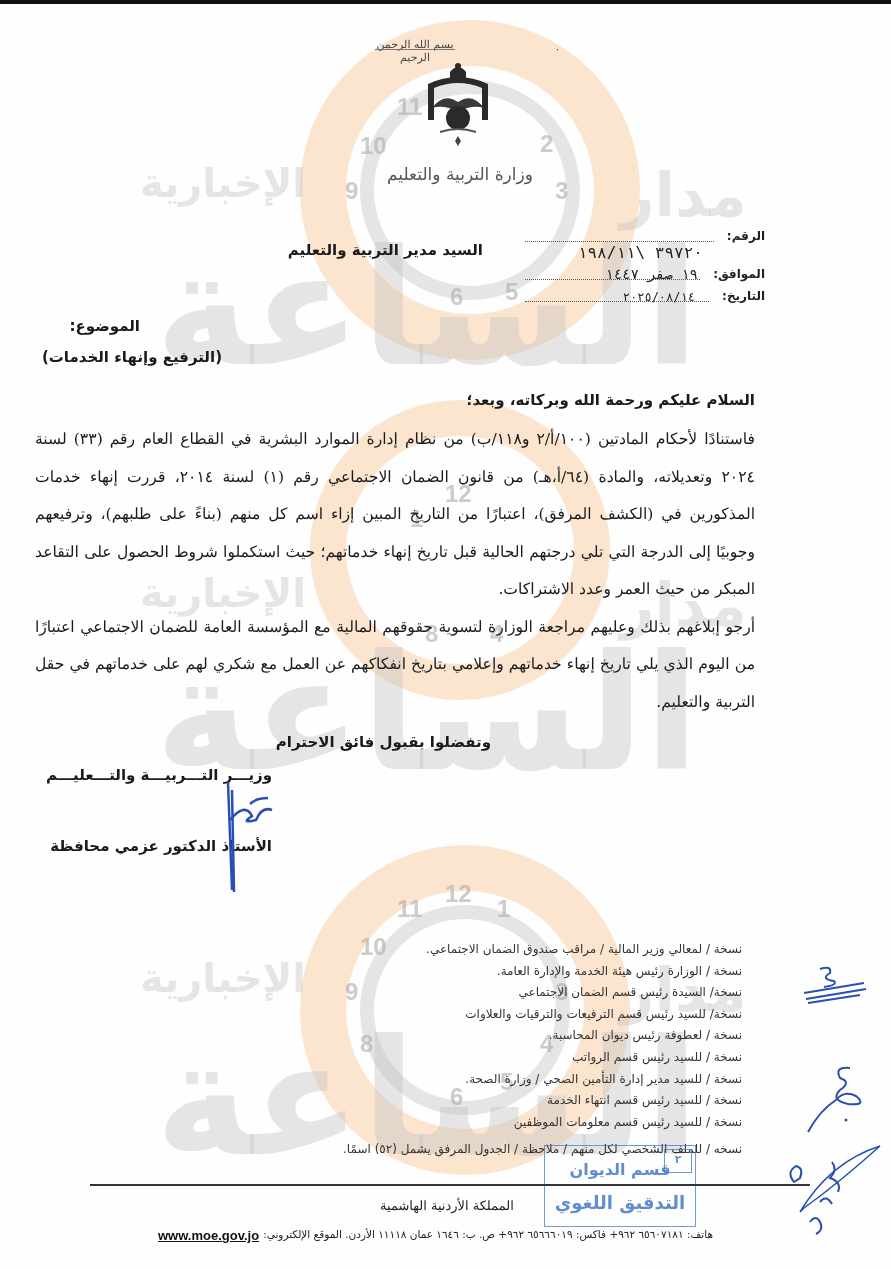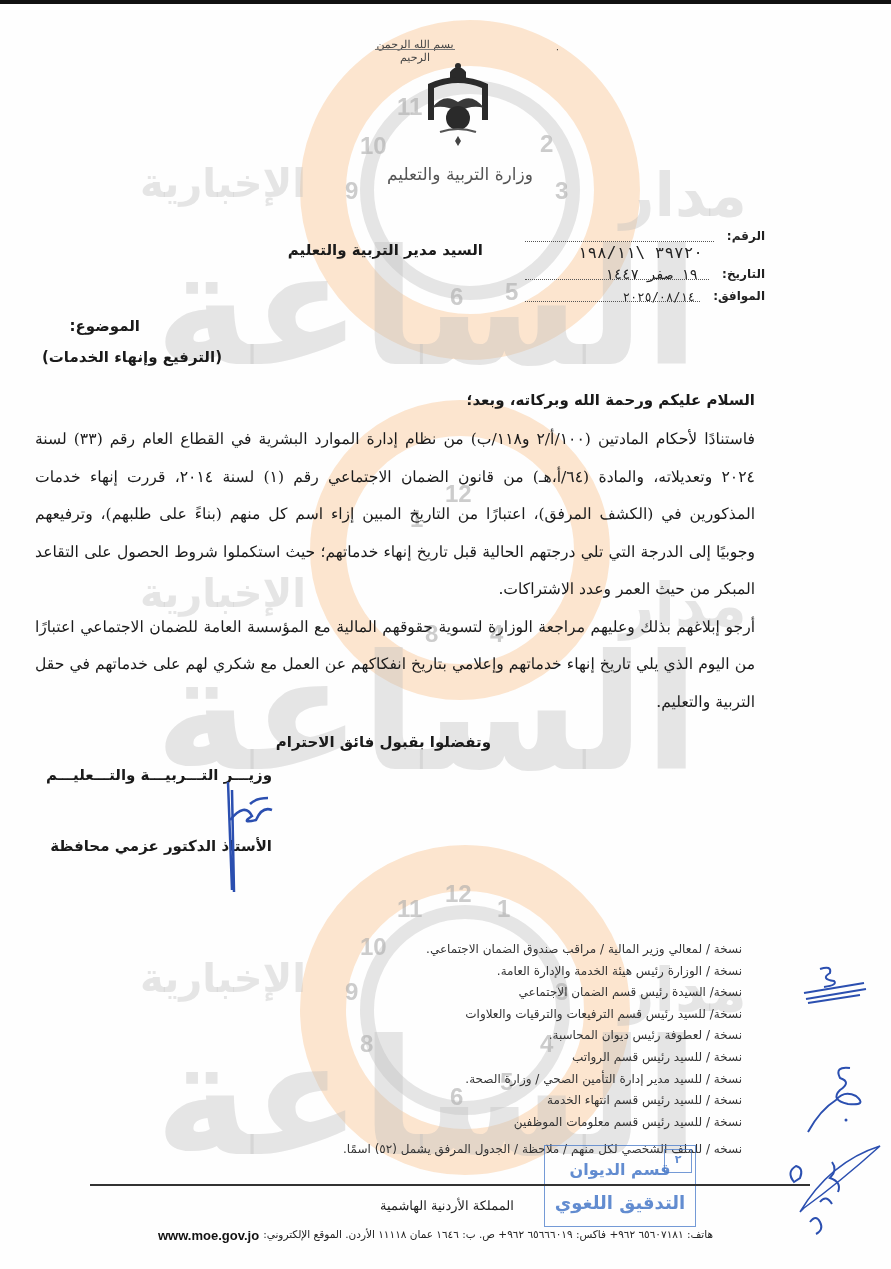--- a/index.html
+++ b/index.html
@@ -48,21 +48,21 @@
   .signature { position:absolute; left:210px; top:780px; width:70px; height:120px; }
 
   .cc-list { position:absolute; right:83px; top:939px; width:520px; font-size:12px; color:#333; }
   .cc-item { height:21.6px; line-height:21.6px; white-space:nowrap; }
 
   .hand-mark { position:absolute; }
 
   .footer-rule { position:absolute; left:90px; top:1184px; width:720px; height:1.5px; background:#333; }
   .footer-kingdom { position:absolute; left:380px; top:1198px; font-family:"DejaVu Serif", serif; font-size:13px; color:#222; }
   .footer-contact { position:absolute; left:158px; top:1228px; font-size:10.5px; color:#222; white-space:nowrap; display:flex; gap:4px; direction:rtl; }
-  .footer-url { font-family:"Liberation Sans", sans-serif; font-weight:bold; font-size:13px; color:#111; direction:ltr; }
+  .footer-url { font-family:"Liberation Sans", sans-serif; font-weight:bold; font-size:13px; text-decoration:underline; color:#111; direction:ltr; }
 
   .stamp { position:absolute; left:544px; top:1145px; width:152px; height:82px; border:1.5px solid rgba(70,120,200,0.75); box-sizing:border-box; color:rgba(70,120,200,0.85); text-align:center; font-weight:bold; }
   .stamp-box { position:absolute; right:3px; top:3px; width:26px; height:22px; border:1.5px solid rgba(70,120,200,0.75); font-size:11px; line-height:20px; }
   .stamp-line1 { position:absolute; left:0; right:0; top:14px; font-size:16px; }
   .stamp-line2 { position:absolute; left:0; right:0; top:46px; font-size:18px; }
 </style>
 </head>
 <body>
 
 <div class="topbar"></div>
@@ -130,25 +130,25 @@
 
   <div class="ministry-name">وزارة التربية والتعليم</div>
 
   <div class="ref-block">
     <div class="ref-row">
       <span class="ref-label">الرقم:</span>
       <span class="ref-dots"></span>
     </div>
     <div style="height:16px"></div>
     <div class="ref-row">
-      <span class="ref-label">التاريخ:</span>
+      <span class="ref-label">الموافق:</span>
       <span class="ref-dots"></span>
     </div>
     <div class="ref-row">
-      <span class="ref-label">الموافق:</span>
+      <span class="ref-label">التاريخ:</span>
       <span class="ref-dots"></span>
     </div>
   </div>
   <span class="ref-val" style="right:122px;top:243px;font-size:16px;text-align:right;">٣٩٧٢٠ \١٩٨/١١</span>
   <span class="ref-val" style="right:127px;top:266px;font-size:14px;">١٩ صفر ١٤٤٧</span>
   <span class="ref-val" style="right:130px;top:290px;font-size:12px;letter-spacing:1px;">٢٠٢٥/٠٨/١٤</span>
 
   <div class="addressee">السيد مدير التربية والتعليم</div>
   <div class="subject-label">الموضوع:</div>
   <div class="subject">(الترفيع وإنهاء الخدمات)</div>

